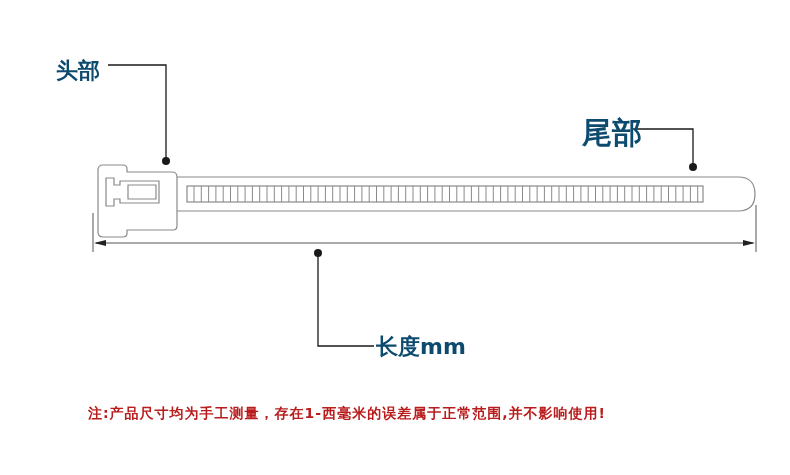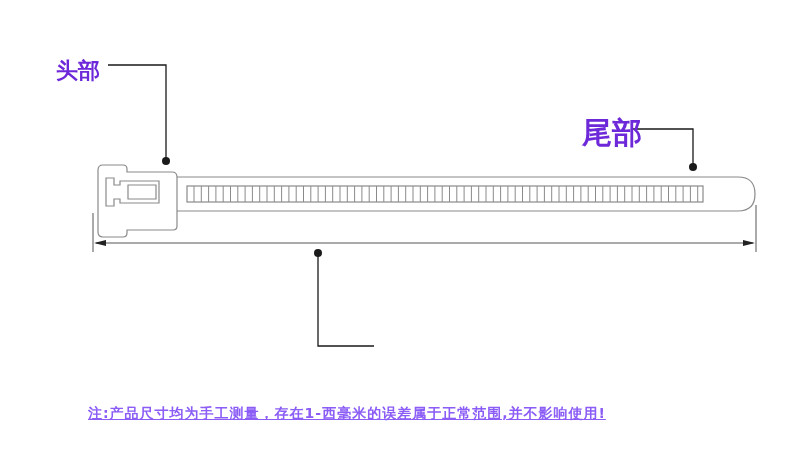--- a/index.html
+++ b/index.html
@@ -1,22 +1,22 @@
 <!DOCTYPE html>
 <html><head>
 <meta charset="utf-8">
 <style>
   html, body { margin: 0; padding: 0; background: #ffffff; }
   .stage { position: relative; width: 790px; height: 475px; background: #fff; overflow: hidden; font-family: "DejaVu Sans", sans-serif; }
   svg { position: absolute; left: 0; top: 0; }
-  .label { position: absolute; color: #6d28d9; font-weight: bold; white-space: nowrap; line-height: 1; }
+  .label { position: absolute; color: #0c4a6e; font-weight: bold; white-space: nowrap; line-height: 1; }
   .lbl-head { left: 56px; top: 60px; font-size: 22px; }
   .lbl-tail { left: 582px; top: 118px; font-size: 30px; }
   .lbl-len { left: 376px; top: 336px; font-size: 22px; }
-  .note { position: absolute; left: 88px; top: 405px; font-size: 14px; font-weight: bold; color: #8b5cf6; letter-spacing: 1px; white-space: nowrap; text-decoration: underline; }
+  .note { position: absolute; left: 88px; top: 405px; font-size: 14px; font-weight: bold; color: #b91c1c; letter-spacing: 1px; white-space: nowrap; }
 </style>
 </head>
 <body>
 
 <div class="stage">
   <svg width="790" height="475" viewBox="0 0 790 475">
     <g id="tie" fill="none" stroke="#8a8a8a" stroke-width="1.2">
 
       <path d="M98 230 L98 170 Q98 165 103 165 L123 165 Q127 165 127 169 L127 172 L172 172 Q177 172 177 177 L177 226 Q177 230 173 230 L127 230 L127 233 Q127 237 123 237 L103 237 Q98 237 98 232 Z"></path>
 
@@ -119,14 +119,15 @@
     <circle cx="693" cy="167" r="4" fill="#1a1a1a"></circle>
 
     <g stroke="#1a1a1a" stroke-width="1.3" fill="none">
       <polyline points="318,254 318,346 374,346"></polyline>
     </g>
     <circle cx="318" cy="253" r="4" fill="#1a1a1a"></circle>
   </svg>
 
   <div class="label lbl-head">头部</div>
   <div class="label lbl-tail">尾部</div>
+  <div class="label lbl-len">长度mm</div>
   <div class="note">注:产品尺寸均为手工测量，存在1-西毫米的误差属于正常范围,并不影响使用!</div>
 </div>
 
 </body></html>

